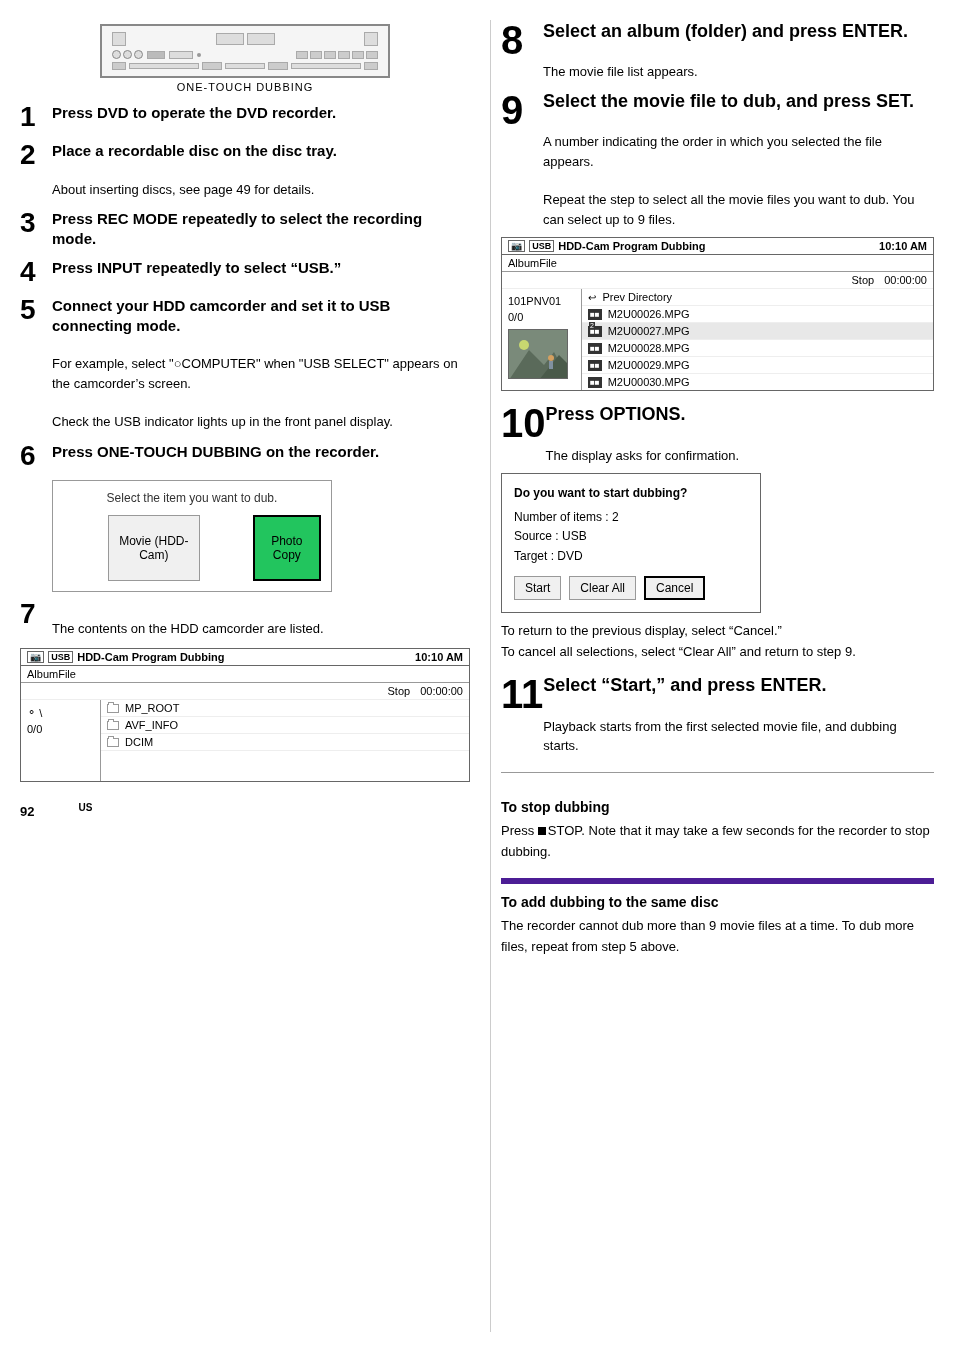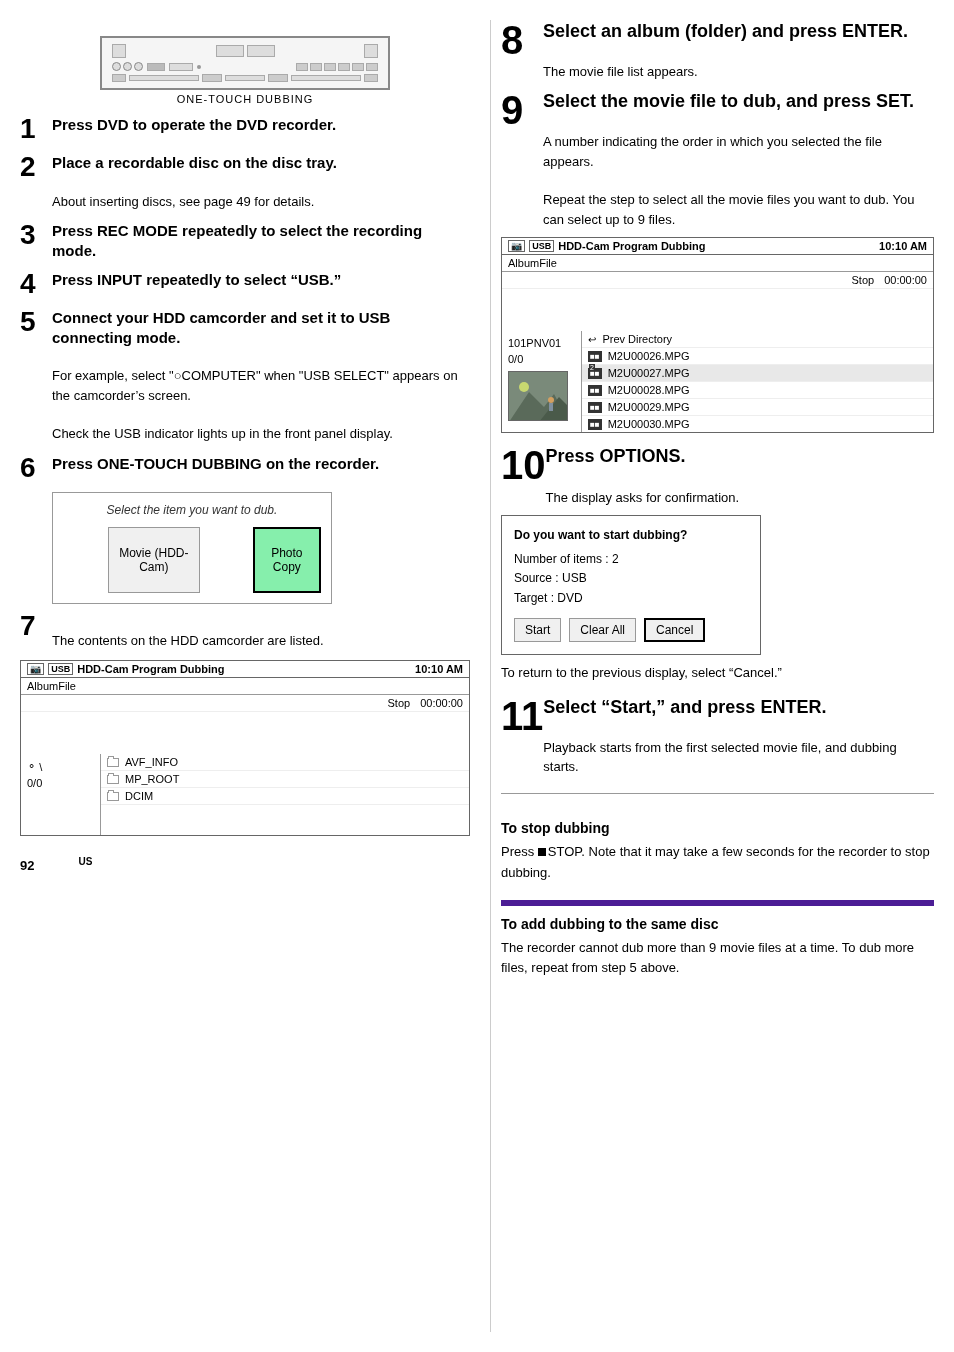--- a/index.html
+++ b/index.html
@@ -79,37 +79,36 @@
       display: flex;
       flex-direction: column;
       align-items: center;
       justify-content: center;
       gap: 10px;
       background: #fff;
     }
     .screen-text {
       font-size: 12px;
       color: #333;
-      font-style: italic;
     }
     .screen-buttons {
       display: flex;
       gap: 8px;
     }
     .screen-btn {
       border: 1px solid #999;
       padding: 17px 10px;
       font-size: 12px;
       background: #f0f0f0;
       cursor: pointer;
       margin-left: 45px;
     }
     .screen-btn-selected {
       border: 2px solid #000;
-      background: #86efac;
+      background: #22c55e;
       text-align: center;
     }
 
     
     .dubbing-table {
       border: 1px solid #666;
       width: 100%;
       margin: 8px 0;
       font-size: 11px;
     }
@@ -129,21 +128,20 @@
     }
     .dubbing-col-headers {
       display: flex;
       justify-content: space-between;
       padding: 2px 6px;
       border-bottom: 1px solid #999;
       font-size: 11px;
     }
     .dubbing-body {
       display: flex;
-      margin-top: 42px;
     }
     .dubbing-left {
       width: 80px;
       border-right: 1px solid #999;
       padding: 4px 6px;
     }
     .dubbing-right {
       flex: 1;
       padding: 0;
     }
@@ -240,21 +238,21 @@
       font-size: 40px;
     }
   </style>
 </head>
 <body>
 
 <div class="page">
 
   <div class="left-col">
 
-    <div style="width:290px;margin:16px auto 4px auto;">
+    <div style="width:290px;margin:4px auto 4px auto;">
       <div style="border:2px solid #888;background:#f5f5f5;padding:6px 10px;width:290px;">
 
         <div style="display:flex;justify-content:space-between;align-items:center;margin-bottom:4px;">
           <div style="border:1px solid #aaa;width:14px;height:14px;background:#ddd;"></div>
           <div style="display:flex;gap:3px;align-items:center;">
             <div style="border:1px solid #aaa;width:28px;height:12px;background:#ddd;"></div>
             <div style="border:1px solid #aaa;width:28px;height:12px;background:#ddd;"></div>
           </div>
           <div style="border:1px solid #aaa;width:14px;height:14px;background:#ddd;"></div>
         </div>
@@ -375,27 +373,27 @@
             <span>⚬</span>
             <span>\</span>
           </div>
           <div style="padding:2px 0;font-size:11px;">0/0</div>
         </div>
         <div class="dubbing-right">
           <div class="dubbing-file-row">
             <span style="display:inline-block;width:12px;height:9px;border:1px solid #999;position:relative;margin-right:2px;">
               <span style="position:absolute;top:-3px;left:0;width:6px;height:3px;border:1px solid #999;border-bottom:none;background:#fff;display:block;"></span>
             </span>
-            <span>AVF_INFO</span>
+            <span>MP_ROOT</span>
           </div>
           <div class="dubbing-file-row">
             <span style="display:inline-block;width:12px;height:9px;border:1px solid #999;position:relative;margin-right:2px;">
               <span style="position:absolute;top:-3px;left:0;width:6px;height:3px;border:1px solid #999;border-bottom:none;background:#fff;display:block;"></span>
             </span>
-            <span>MP_ROOT</span>
+            <span>AVF_INFO</span>
           </div>
           <div class="dubbing-file-row">
             <span style="display:inline-block;width:12px;height:9px;border:1px solid #999;position:relative;margin-right:2px;">
               <span style="position:absolute;top:-3px;left:0;width:6px;height:3px;border:1px solid #999;border-bottom:none;background:#fff;display:block;"></span>
             </span>
             <span>DCIM</span>
           </div>
           <div style="height:30px;"></div>
         </div>
       </div>
@@ -525,20 +523,21 @@
       </div>
       <div class="confirm-buttons">
         <button class="confirm-btn">Start</button>
         <button class="confirm-btn">Clear All</button>
         <button class="confirm-btn confirm-btn-active">Cancel</button>
       </div>
     </div>
 
     <div style="margin-top:8px;font-size:13px;line-height:1.6;">
       <div>To return to the previous display, select “Cancel.”</div>
+      <div>To cancel all selections, select “Clear All” and return to step 9.</div>
     </div>
 
     <div class="step" style="margin-top:12px;margin-bottom:6px;">
       <div class="step-number-large">11</div>
       <div class="step-content">
         <div class="step-title-large">Select “Start,” and press ENTER.</div>
         <div class="step-desc">Playback starts from the first selected movie file, and dubbing starts.</div>
       </div>
     </div>
 

